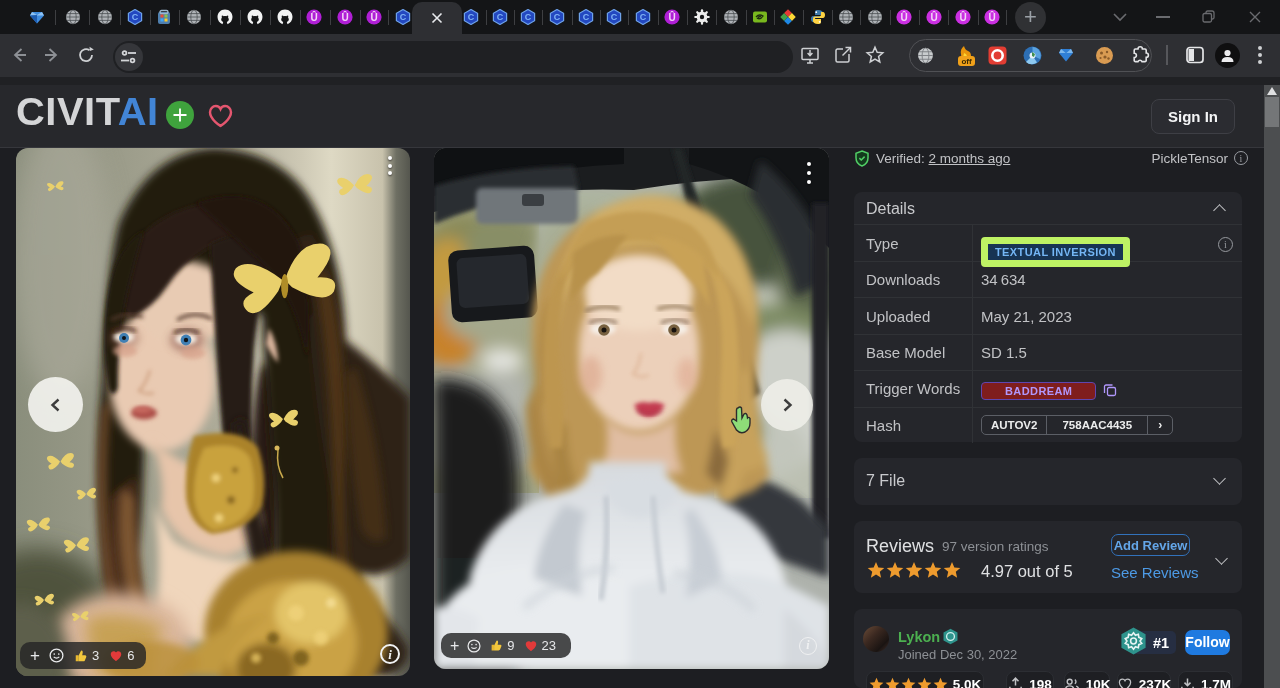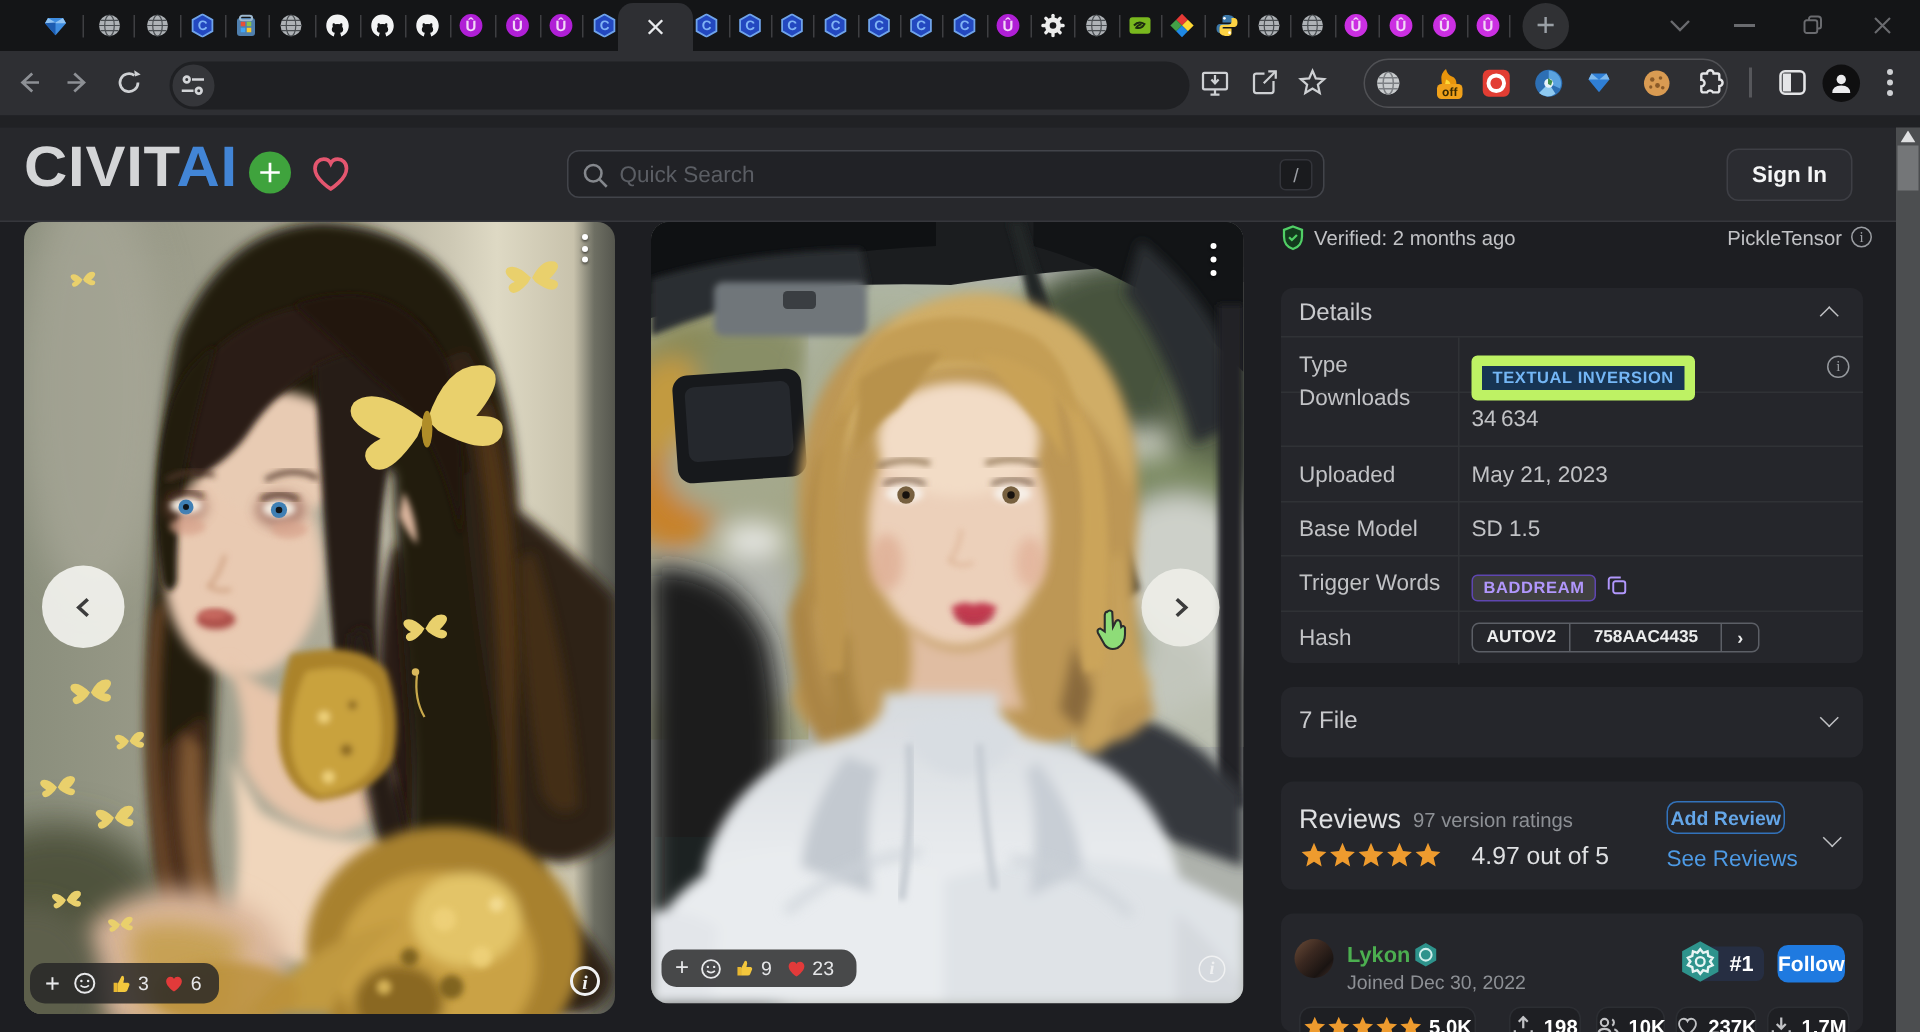--- a/index.html
+++ b/index.html
@@ -372,28 +372,20 @@
     </div>
 <div id="chromestrip"></div>
 
 <div id="siteheader"></div>
 <div id="logo">CIVIT<span class="ai">AI</span></div>
 <div id="plusbtn">
       <svg style="position:absolute;left:6px;top:6px" width="16" height="16" viewBox="0 0 16 16">
         <path d="M8 1.5 V14.5 M1.5 8 H14.5" stroke="#ffffff" stroke-width="1.8"></path>
       </svg>
     </div>
-<div id="searchbar">
-      <svg style="position:absolute;left:9px;top:7px" width="18" height="18" viewBox="0 0 18 18">
-        <circle cx="7.5" cy="7.5" r="5.5" stroke="#85888d" stroke-width="1.7" fill="none"></circle>
-        <path d="M11.8 11.8 L16.5 16.5" stroke="#85888d" stroke-width="1.7"></path>
-      </svg>
-      <div class="ph">Quick Search</div>
-      <div id="slash">/</div>
-    </div>
 <svg class="abs" style="left:206px;top:102px" width="29" height="28" viewBox="0 0 24 24">
       <path d="M12 20.5 C12 20.5 3 15 3 8.8 C3 5.6 5.4 3.5 8 3.5 C9.8 3.5 11.3 4.5 12 6 C12.7 4.5 14.2 3.5 16 3.5 C18.6 3.5 21 5.6 21 8.8 C21 15 12 20.5 12 20.5 Z" fill="none" stroke="#e4566f" stroke-width="2.1"></path>
     </svg>
 <div id="signin">Sign In</div>
 
 <div id="lcard"><svg width="394" height="528" viewBox="0 0 394 528">
 <defs>
 <linearGradient id="lbg" x1="0" y1="0" x2="1" y2="0">
  <stop offset="0" stop-color="#8a8e7c"></stop>
             <stop offset="0.3" stop-color="#9e9e8c"></stop>
@@ -723,46 +715,46 @@
 </div>
 <div class="infocirc" style="left:365px;top:489px;width:18px;height:18px;font-size:12px;line-height:15px;border-width:1.7px">i</div>
 </div>
 
 <div id="sidebar">
 
 <svg class="abs" style="left:853px;top:149px" width="18" height="19" viewBox="0 0 24 24">
         <path d="M12 2 L20 5 V11 C20 16.5 16.7 20.4 12 22 C7.3 20.4 4 16.5 4 11 V5 Z" fill="#133a1d" stroke="#51cf66" stroke-width="2"></path>
         <path d="M8.5 11.5 L11 14 L15.5 9.5" stroke="#51cf66" stroke-width="2" fill="none"></path>
       </svg>
-<div class="abs" style="left:876px;top:151px;font-size:13.5px;color:#c1c2c5">Verified: <span style="">2 months ago</span></div>
+<div class="abs" style="left:876px;top:151px;font-size:13.5px;color:#c1c2c5">Verified: <span style="text-decoration:underline">2 months ago</span></div>
 <div class="abs" style="right:52px;top:151px;font-size:13.5px;color:#c1c2c5">PickleTensor</div>
 <div class="abs" style="left:1234px;top:151px;width:14px;height:14px;border:1.3px solid #9a9da2;border-radius:50%;color:#9a9da2;font-size:10px;text-align:center;line-height:13px;font-family:'Liberation Serif',serif">i</div>
 
 <div class="panel" style="top:192px;height:250px">
   <div style="position:absolute;left:12px;top:8px;font-size:16px;color:#c9cacd">Details</div>
   <span class="chev up" style="position:absolute;right:18px;top:14px"></span>
   <div style="position:absolute;left:0;top:32px;width:388px;height:218px;border-top:1px solid #303236">
     <div style="position:absolute;left:118px;top:0;width:1px;height:218px;background:#303236"></div>
     <div style="position:absolute;left:0;top:36px;width:388px;height:1px;background:#303236"></div>
     <div style="position:absolute;left:0;top:72px;width:388px;height:1px;background:#303236"></div>
     <div style="position:absolute;left:0;top:109px;width:388px;height:1px;background:#303236"></div>
     <div style="position:absolute;left:0;top:145px;width:388px;height:1px;background:#303236"></div>
     <div style="position:absolute;left:0;top:182px;width:388px;height:1px;background:#303236"></div>
     <div class="row-label" style="top:10px">Type</div>
-    <div class="row-label" style="top:32px">Downloads</div>
+    <div class="row-label" style="top:46px">Downloads</div>
     <div class="row-label" style="top:83px">Uploaded</div>
     <div class="row-label" style="top:119px">Base Model</div>
     <div class="row-label" style="top:155px">Trigger Words</div>
     <div class="row-label" style="top:192px">Hash</div>
     <div class="abs" style="left:127px;top:12px"><span class="badge" style="background:#173453;border:7px solid #bef264;color:#74b6f5;padding:2px 7px">TEXTUAL INVERSION</span></div>
     <div class="abs" style="left:364px;top:12px;width:15px;height:15px;border:1.4px solid #96999e;border-radius:50%;color:#96999e;font-size:10px;text-align:center;line-height:14px;font-family:'Liberation Serif',serif">i</div>
     <div class="row-val" style="top:46px">34 634</div>
     <div class="row-val" style="top:83px">May 21, 2023</div>
     <div class="row-val" style="top:119px">SD 1.5</div>
-    <div class="abs" style="left:127px;top:156px"><span class="badge" style="background:#404040;border:1px solid #5f46b0;color:#b197fc;padding:2px 7px">BADDREAM</span>
+    <div class="abs" style="left:127px;top:156px"><span class="badge" style="background:#7f1d1d;border:1px solid #5f46b0;color:#b197fc;padding:2px 23px">BADDREAM</span>
       <svg style="position:relative;top:2px;left:2px" width="14" height="14" viewBox="0 0 14 14">
               <rect x="4.5" y="4.5" width="8" height="8" rx="1.5" fill="none" stroke="#b197fc" stroke-width="1.3"></rect>
               <path d="M9.5 2 H3 A1.5 1.5 0 0 0 1.5 3.5 V10" fill="none" stroke="#b197fc" stroke-width="1.3"></path>
             </svg></div>
     <div class="abs" style="left:127px;top:190px;height:20px;border:1px solid #5c5f66;border-radius:5px;display:flex;align-items:center;color:#eceded;font-size:11.5px;font-weight:bold">
       <span style="padding:0 9px;line-height:18px">AUTOV2</span>
       <span style="border-left:1px solid #5c5f66;padding:0 15px;line-height:18px">758AAC4435</span>
       <span style="border-left:1px solid #5c5f66;padding:0 10px;line-height:18px;font-size:12px">›</span>
     </div>
   </div>

